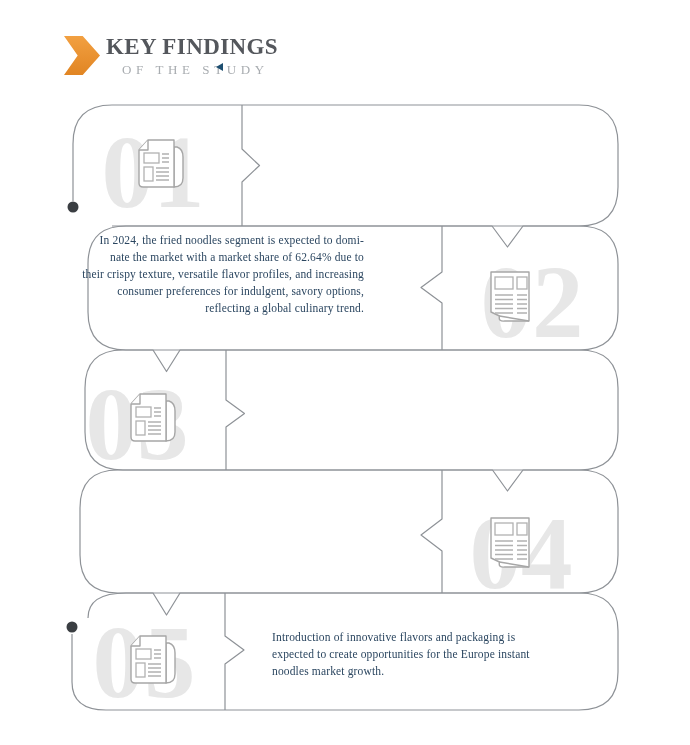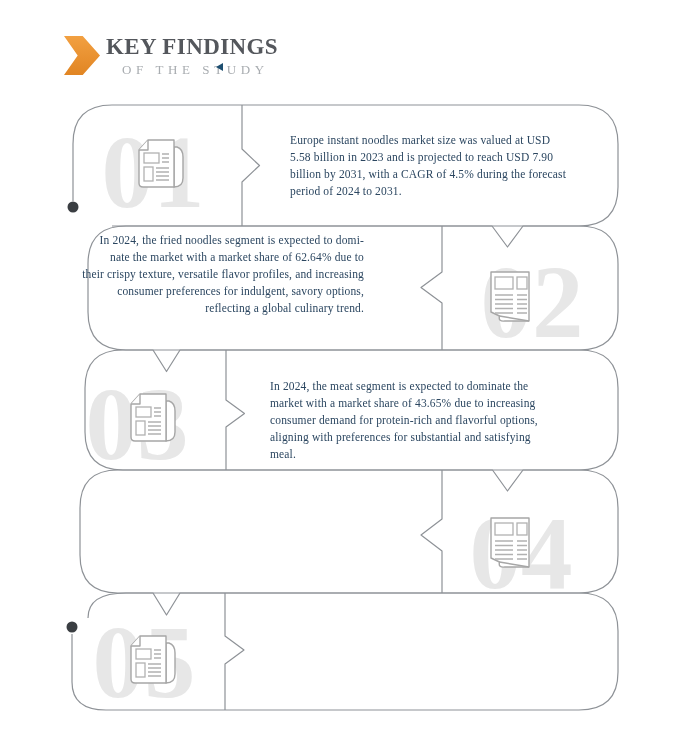--- a/index.html
+++ b/index.html
@@ -161,28 +161,22 @@
       <path fill="none" d="M12.5,47 L42,52"></path>
     </g>
     <g stroke="#b1b1b1" stroke-width="1.3" fill="none">
       <rect x="8" y="8" width="18" height="12"></rect>
       <rect x="30" y="8" width="10" height="12"></rect>
       <path d="M8,26 H26 M8,30.5 H26 M8,35 H26 M8,39.5 H26 M8,44 H26"></path>
       <path d="M30,26 H40 M30,30.5 H40 M30,35 H40 M30,39.5 H40 M30,44 H40"></path>
     </g>
   </svg>
 
-  <div class="txt t1">Europe instant noodles market size was valued at USD
-5.58 billion in 2023 and is projected to reach USD 7.90
-billion by 2031, with a CAGR of 4.5% during the forecast
-period of 2024 to 2031.</div>
   <div class="txt t2">In 2024, the fried noodles segment is expected to domi-
 nate the market with a market share of 62.64% due to
 their crispy texture, versatile flavor profiles, and increasing
 consumer preferences for indulgent, savory options,
 reflecting a global culinary trend.</div>
-  <div class="txt t3">In 2024, the meat segment is expected to dominate the
-market with a market share of 43.65% due to increasing
-consumer demand for protein-rich and flavorful options,
-aligning with preferences for substantial and satisfying
-meal.</div>
+  <div class="txt t5">Introduction of innovative flavors and packaging is
+expected to create opportunities for the Europe instant
+noodles market growth.</div>
 
 </div>
 
 </body></html>

